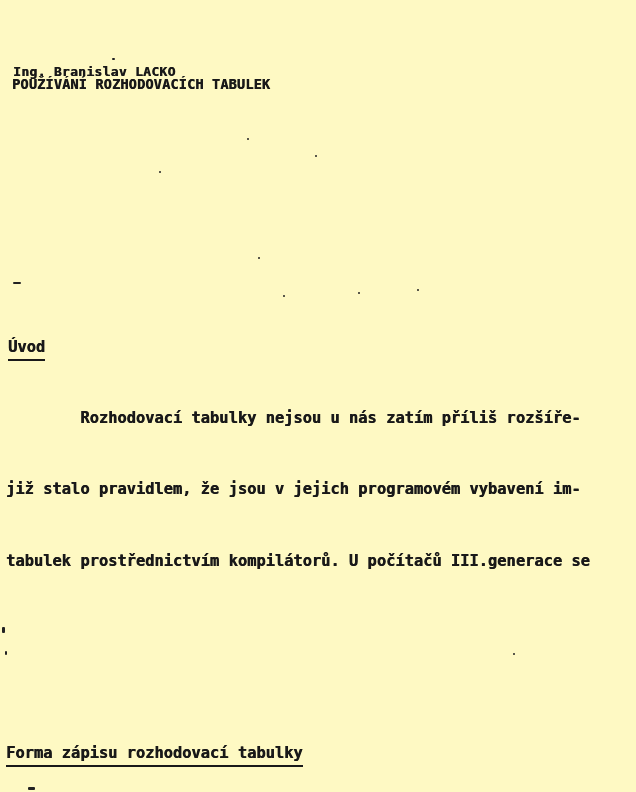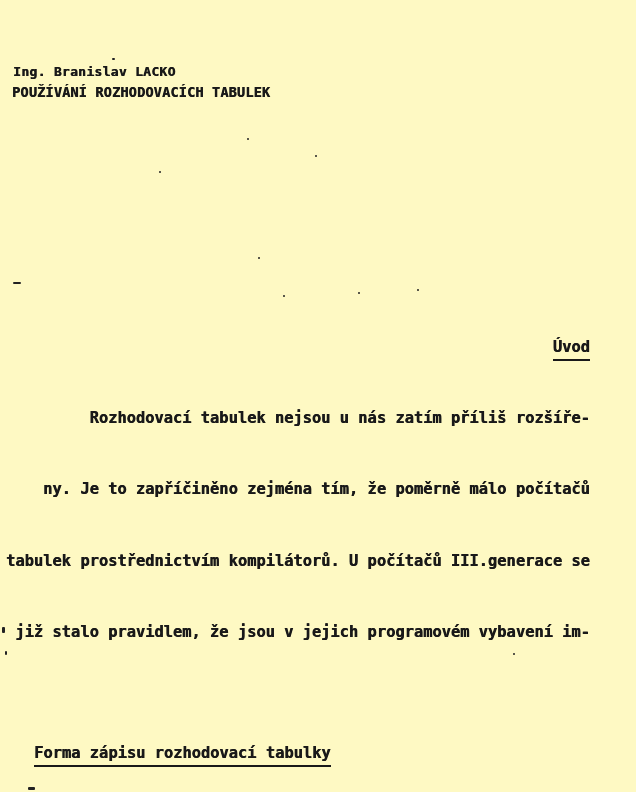--- a/index.html
+++ b/index.html
@@ -21,66 +21,65 @@
     left: 13px;
     top: 14px;
     font-size: 13px;
     line-height: 23px;
     letter-spacing: 0.3px;
     white-space: pre;
   }
   .doc-title {
     position: absolute;
     left: 12px;
-    top: 84px;
+    top: 76px;
     font-size: 13.5px;
     letter-spacing: 0.2px;
     white-space: pre;
   }
   .section {
     position: absolute;
     left: 6px;
     font-size: 15.4px;
     line-height: 23.8px;
     white-space: pre;
   }
   .section-uvod  { top: 288px; }
   .section-forma { top: 694px; }
   .section-heading {
     display: inline-block;
     border-bottom: 2px solid currentColor;
     padding-bottom: 0px;
   }
   .section-uvod  .section-heading { margin-left: 2px; }
-  .section-forma .section-heading { margin-left: 28px; }
-  .text-line { height: 23.8px; text-align: right; }
+  .section-forma .section-heading { margin-left: 0; }
+  .text-line { height: 23.8px; }
 
   .speck {
     position: absolute;
     background: #222;
     border-radius: 1px;
   }
 </style>
 </head>
 <body>
 
 <div class="page">
 
   <div class="author-block ink">
     <div class="author-line">Ing. Branislav LACKO</div>
   </div>
 
   <div class="doc-title ink">POUŽÍVÁNÍ ROZHODOVACÍCH TABULEK</div>
 
   <div class="section section-uvod ink">
     <div class="text-line"><span class="section-heading">Úvod</span></div>
-    <div class="text-line">        Rozhodovací tabulek nejsou u nás zatím příliš rozšíře-</div>
-    <div class="text-line">ny. Je to zapříčiněno zejména tím, že poměrně málo počítačů</div>
+    <div class="text-line">        Rozhodovací tabulky nejsou u nás zatím příliš rozšíře-</div>
+    <div class="text-line">již stalo pravidlem, že jsou v jejich programovém vybavení im-</div>
     <div class="text-line">tabulek prostřednictvím kompilátorů. U počítačů III.generace se</div>
-    <div class="text-line">již stalo pravidlem, že jsou v jejich programovém vybavení im-</div>
     
     
     
     
     
     
     
     
     
   </div>

